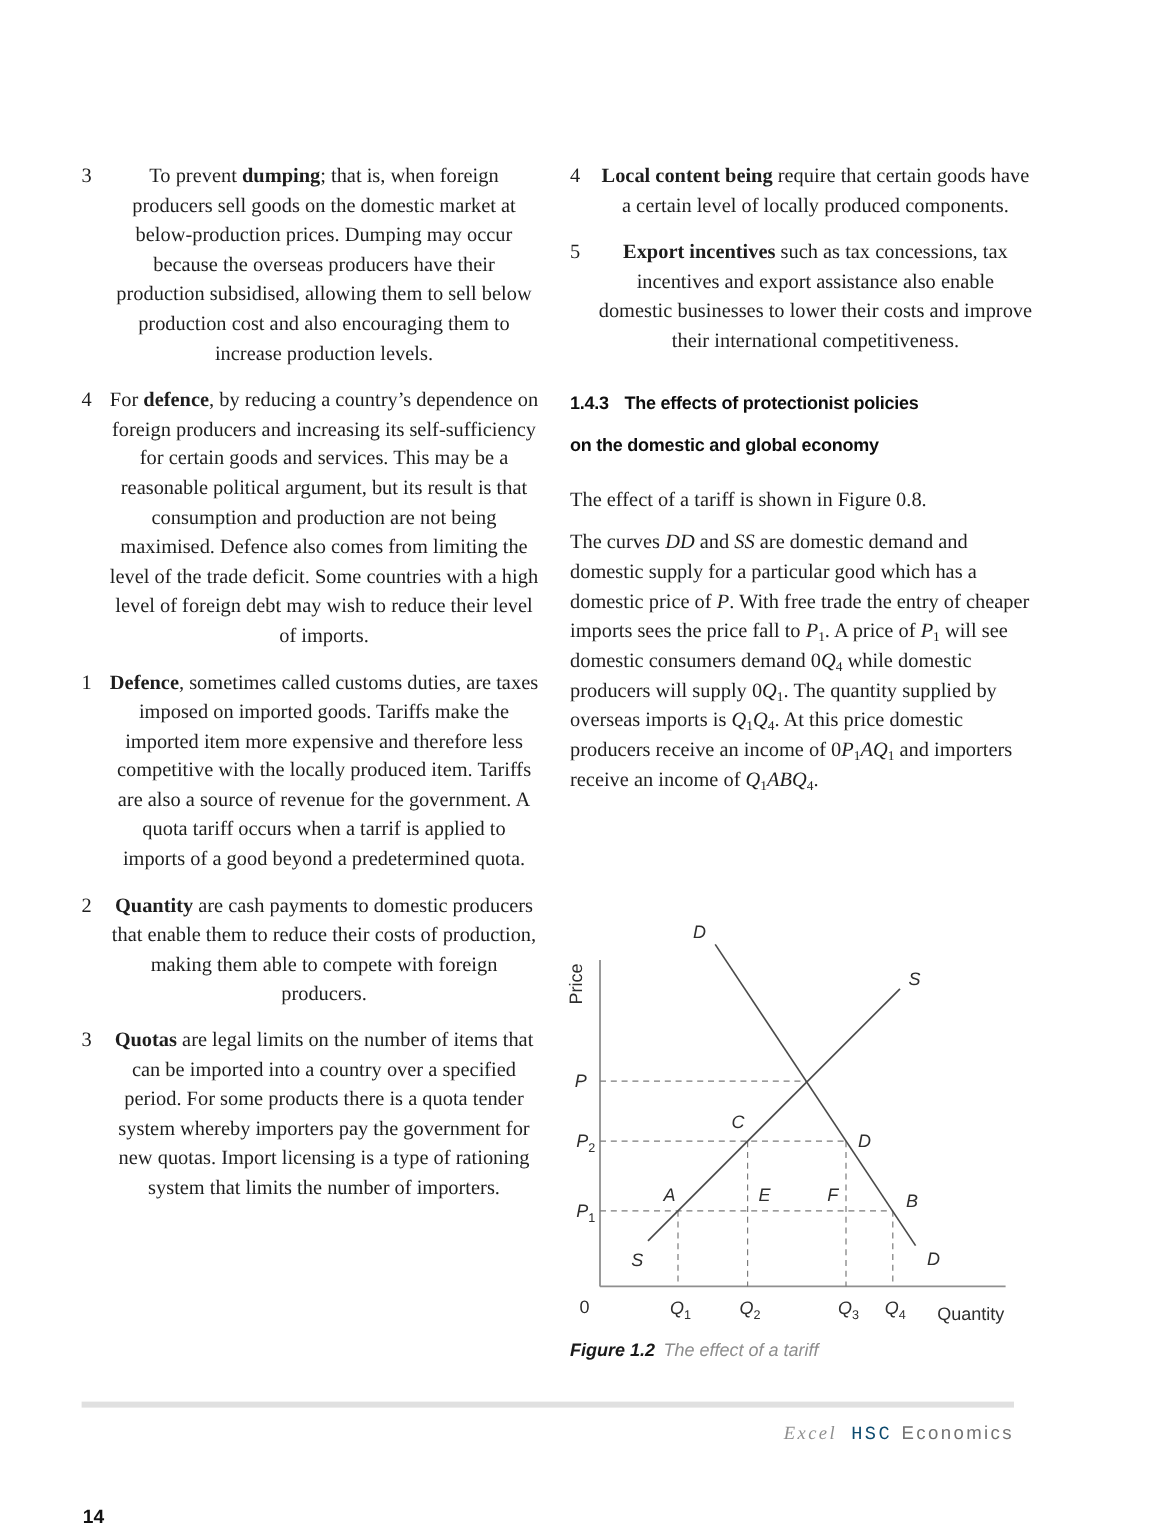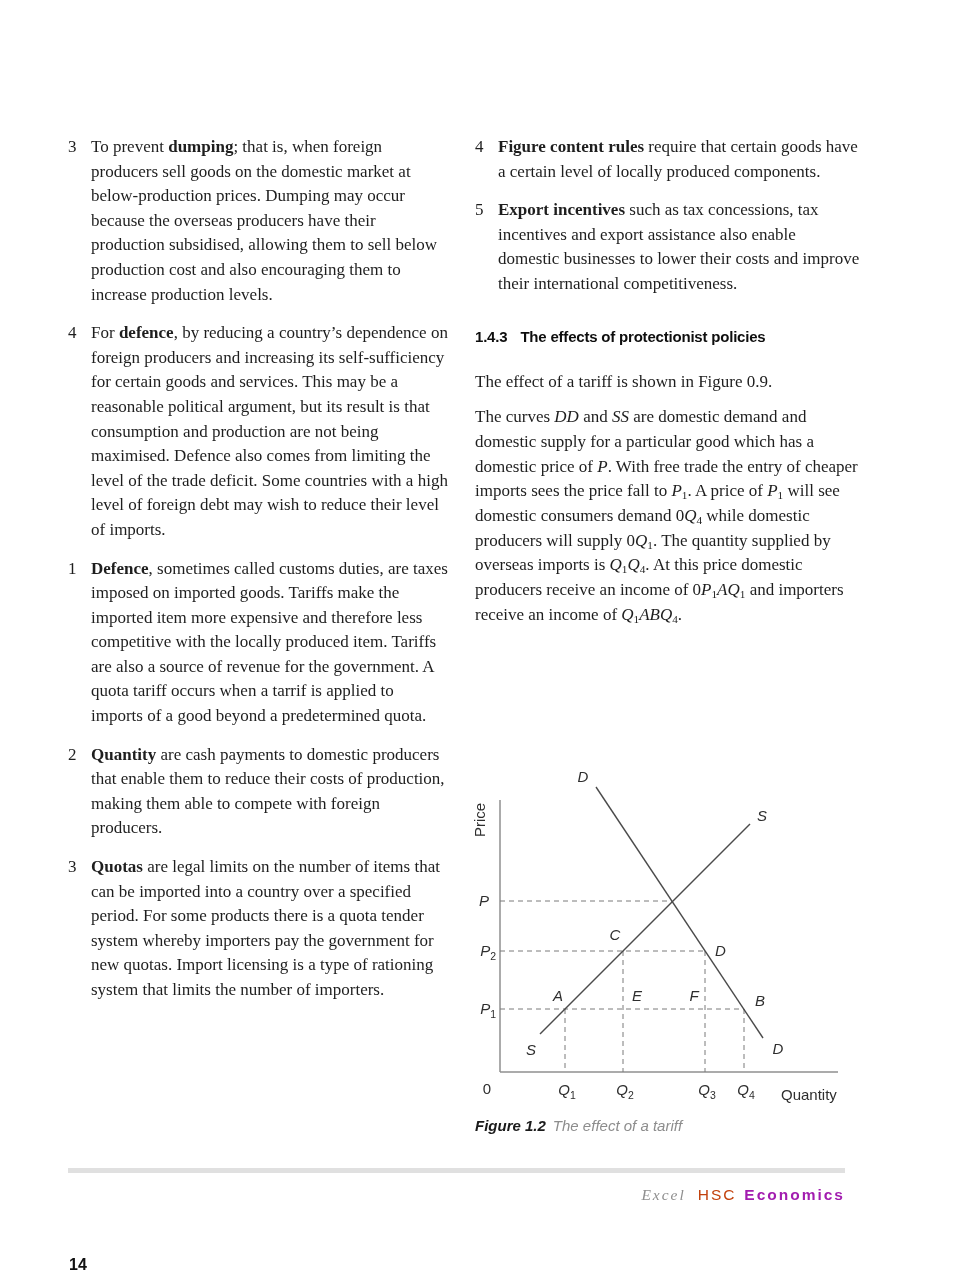--- a/index.html
+++ b/index.html
@@ -6,21 +6,21 @@
   .page {
     position:relative; width:959px; height:1280px; background:#ffffff; overflow:hidden;
     font-family:"Liberation Serif","DejaVu Serif",serif; color:#1e1e1e;
   }
   .col { position:absolute; top:135px; }
   .col-left  { left:68px;  width:381px; }
   .col-right { left:475px; width:386px; }
 
   .num-item { display:flex; margin:0 0 14px 0; font-size:17px; line-height:24.6px; }
   .num-item .num  { flex:none; width:23px; }
-  .num-item .body { flex:1; }
+  .num-item .body { flex:1;text-align:center; }
 
   .para { font-size:17px; line-height:24.7px; margin:0; }
   .para-intro { margin:16px 0 11px 0; }
 
   .section-heading {
     font-family:"Liberation Sans","DejaVu Sans",sans-serif; font-weight:bold;
     font-size:15px; line-height:32px; letter-spacing:-0.2px; color:#0e0e0e;
   }
   .heading-142 { margin:26px 0 17px 0; }
   .heading-143 { margin:22px 0 0 0; line-height:35px; }
@@ -45,22 +45,22 @@
   .it    { font-style:italic; }
   .fsub  { font-size:10.5px; }
 
   .footer-bar  { position:absolute; left:68px; top:1168px; width:777px; height:5px; background:#e0e0e0; }
   .footer-page {
     position:absolute; left:69px; top:1256px;
     font-family:"Liberation Sans","DejaVu Sans",sans-serif; font-weight:bold; font-size:16px; color:#111;
   }
   .footer-brand { position:absolute; top:1186px; right:114px; font-size:15.5px; white-space:nowrap; }
   .brand-excel   { font-family:"Liberation Serif","DejaVu Serif",serif; font-style:italic; font-weight:normal; color:#8f8f8f; letter-spacing:2px; }
-  .brand-hsc     { font-family:Liberation Sans, sans-serif; color:#c2410c; letter-spacing:2px; margin:0 4px 0 8px; }
-  .brand-subject { font-family:"Liberation Sans","DejaVu Sans",sans-serif; font-weight:bold; color:#a21caf; letter-spacing:2px; }
+  .brand-hsc     { font-family:Liberation Mono, monospace; color:#0c4a6e; letter-spacing:2px; margin:0 4px 0 8px; }
+  .brand-subject { font-family:"Liberation Sans","DejaVu Sans",sans-serif; font-weight:normal; color:#737373; letter-spacing:2px; }
 </style>
 </head>
 <body>
 
 <div class="page">
 
   <div class="col col-left">
 
     <div class="num-item">
       <span class="num">3</span>
@@ -83,32 +83,33 @@
     <div class="num-item">
       <span class="num">3</span>
       <span class="body"><strong>Quotas</strong> are legal limits on the number of items that can be imported into a country over a specified period. For some products there is a quota tender system whereby importers pay the government for new quotas. Import licensing is a type of rationing system that limits the number of importers.</span>
     </div>
   </div>
 
   <div class="col col-right">
 
     <div class="num-item">
       <span class="num">4</span>
-      <span class="body"><strong>Figure content rules</strong> require that certain goods have a certain level of locally produced components.</span>
+      <span class="body"><strong>Local content being</strong> require that certain goods have a certain level of locally produced components.</span>
     </div>
     <div class="num-item">
       <span class="num">5</span>
       <span class="body"><strong>Export incentives</strong> such as tax concessions, tax incentives and export assistance also enable domestic businesses to lower their costs and improve their international competitiveness.</span>
     </div>
 
     <div class="section-heading heading-143">
       <span class="h-num">1.4.3</span><span>The effects of protectionist policies</span><br>
+      <span>on the domestic and global economy</span>
     </div>
 
-    <p class="para para-intro">The effect of a tariff is shown in Figure 0.9.</p>
+    <p class="para para-intro">The effect of a tariff is shown in Figure 0.8.</p>
     <p class="para">The curves <em>DD</em> and <em>SS</em> are domestic demand and domestic supply for a particular good which has a domestic price of <em>P</em>. With free trade the entry of cheaper imports sees the price fall to <em>P</em><sub>1</sub>. A price of <em>P</em><sub>1</sub> will see domestic consumers demand 0<em>Q</em><sub>4</sub> while domestic producers will supply 0<em>Q</em><sub>1</sub>. The quantity supplied by overseas imports is <em>Q</em><sub>1</sub><em>Q</em><sub>4</sub>. At this price domestic producers receive an income of 0<em>P</em><sub>1</sub><em>AQ</em><sub>1</sub> and importers receive an income of <em>Q</em><sub>1</sub><em>ABQ</em><sub>4</sub>.</p>
   </div>
 
   <div class="figure-wrap">
     <svg width="402" height="362" viewBox="0 0 402 362">
 
       <line class="ax" x1="37" y1="50" x2="37" y2="322"></line>
       <line class="ax" x1="37" y1="322" x2="375" y2="322"></line>
 
       <line class="dash" x1="37" y1="151" x2="209" y2="151"></line>

